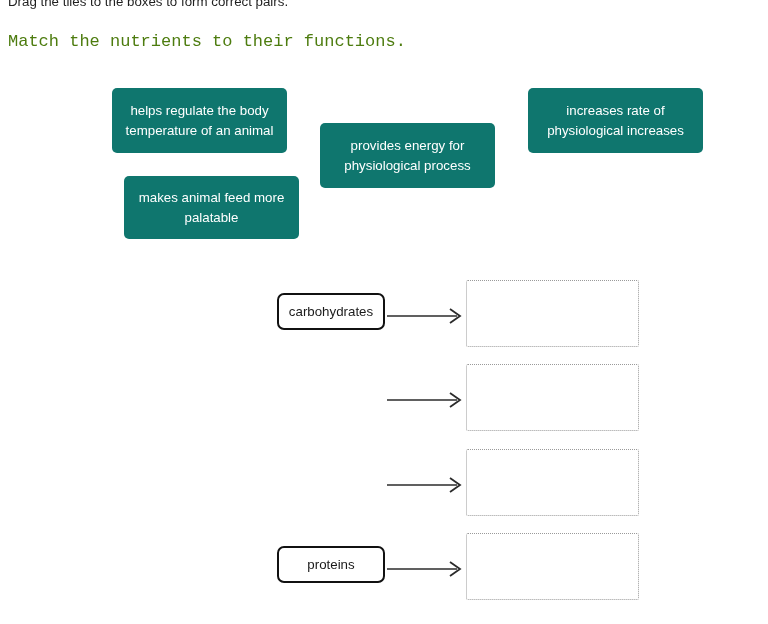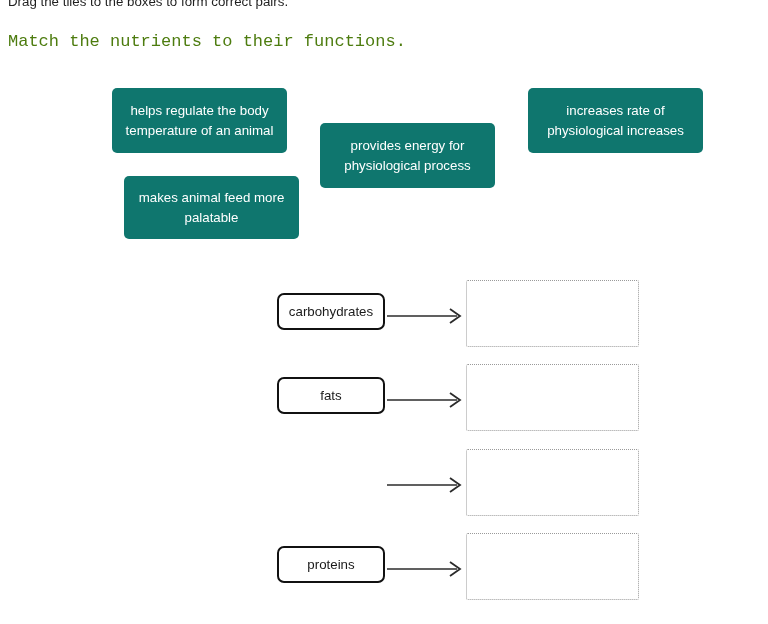--- a/index.html
+++ b/index.html
@@ -124,21 +124,20 @@
 <div class="row row-0">
   <div class="term-box">carbohydrates</div>
   <svg class="arrow" viewBox="0 0 80 22">
     <line x1="1" y1="11" x2="71" y2="11" stroke="#2b2b2b" stroke-width="1.4"></line>
     <polyline points="64,4 74,11 64,18" fill="none" stroke="#2b2b2b" stroke-width="1.8"></polyline>
   </svg>
   <div class="drop-box"></div>
 </div>
 
 <div class="row row-1">
-  <div class="term-box">fats</div>
   <svg class="arrow" viewBox="0 0 80 22">
     <line x1="1" y1="11" x2="71" y2="11" stroke="#2b2b2b" stroke-width="1.4"></line>
     <polyline points="64,4 74,11 64,18" fill="none" stroke="#2b2b2b" stroke-width="1.8"></polyline>
   </svg>
   <div class="drop-box"></div>
 </div>
 
 <div class="row row-2">
   <svg class="arrow" viewBox="0 0 80 22">
     <line x1="1" y1="11" x2="71" y2="11" stroke="#2b2b2b" stroke-width="1.4"></line>

